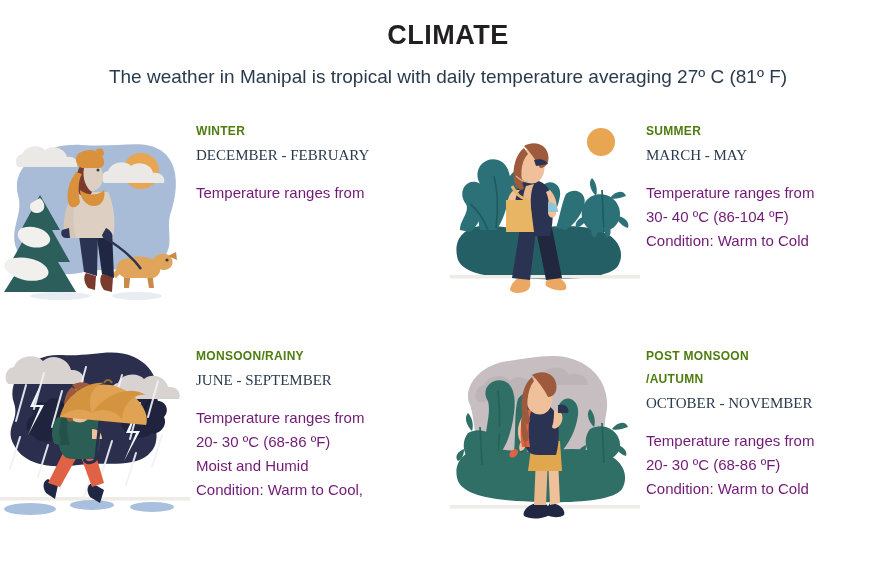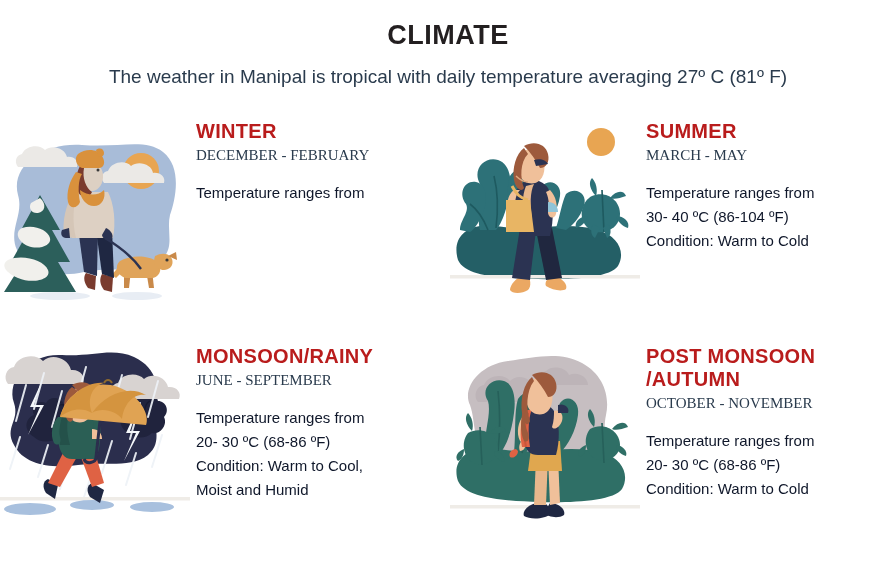--- a/index.html
+++ b/index.html
@@ -31,29 +31,29 @@
   .card-tl{left:0px;  top:120px;}
   .card-tr{left:450px;top:120px;}
   .card-bl{left:0px;  top:345px;}
   .card-br{left:450px;top:345px;}
 
   .art{position:absolute;left:0;top:0;width:190px;height:200px;}
   .art svg{display:block;}
 
   .txt{position:absolute;left:196px;top:0;width:250px;}
   .season-name{
-    font-size:20px;font-weight:bold;color:#b91c1c;
+    font-size:12px;font-weight:bold;color:#4d7c0f;
     letter-spacing:.3px;line-height:23px;
     margin:0 0 2px 0;
   }
   .season-months{
     font-size:15px;color:#2a3b4d;line-height:20px;margin:0;font-family:Liberation Serif, serif;
   }
   .season-body{
-    margin:16px 0 0 0;font-size:15px;color:#0f172a;line-height:24px;
+    margin:16px 0 0 0;font-size:15px;color:#701a75;line-height:24px;
   }
   .season-body div{white-space:pre;}
 </style>
 </head>
 <body>
 
 <div class="page">
 
   <div class="title">CLIMATE</div>
   <div class="subtitle">The weather in Manipal is tropical with daily temperature averaging 27º C (81º F)</div>
@@ -207,22 +207,22 @@
         <path d="M104 38 C106 34 110 34 112 38" stroke="#8f6a2e" stroke-width="2" fill="none"></path>
         <path d="M100 76 L96 112 C96 118 86 120 84 114" stroke="#2b2e4d" stroke-width="3" fill="none"></path>
       </svg>
     </div>
     <div class="txt">
       <p class="season-name">MONSOON/RAINY</p>
       <p class="season-months">JUNE - SEPTEMBER</p>
       <div class="season-body">
         <div>Temperature ranges from</div>
         <div>20- 30 ºC (68-86 ºF)</div>
+        <div>Moist and Humid</div>
         <div>Condition: Warm to Cool,</div>
-        <div>Moist and Humid</div>
       </div>
     </div>
   </div>
 
   <div class="card card-br">
     <div class="art">
       <svg width="190" height="200" viewBox="0 0 190 200">
         <path d="M20 60 C12 44 28 20 58 16 C86 12 110 6 132 18 C154 30 160 52 156 70 C152 88 160 102 142 112 L40 112 C22 104 26 76 20 60 Z" fill="#c6bec1"></path>
         <path d="M34 40 C38 30 54 28 60 36 C68 28 82 33 84 44 C92 43 98 50 95 57 L28 57 C23 52 26 41 34 40 Z" fill="#bdb4b8"></path>
         <path d="M96 26 C102 20 116 22 119 30 C128 26 138 32 138 40 L92 40 C88 34 90 28 96 26 Z" fill="#bdb4b8"></path>

